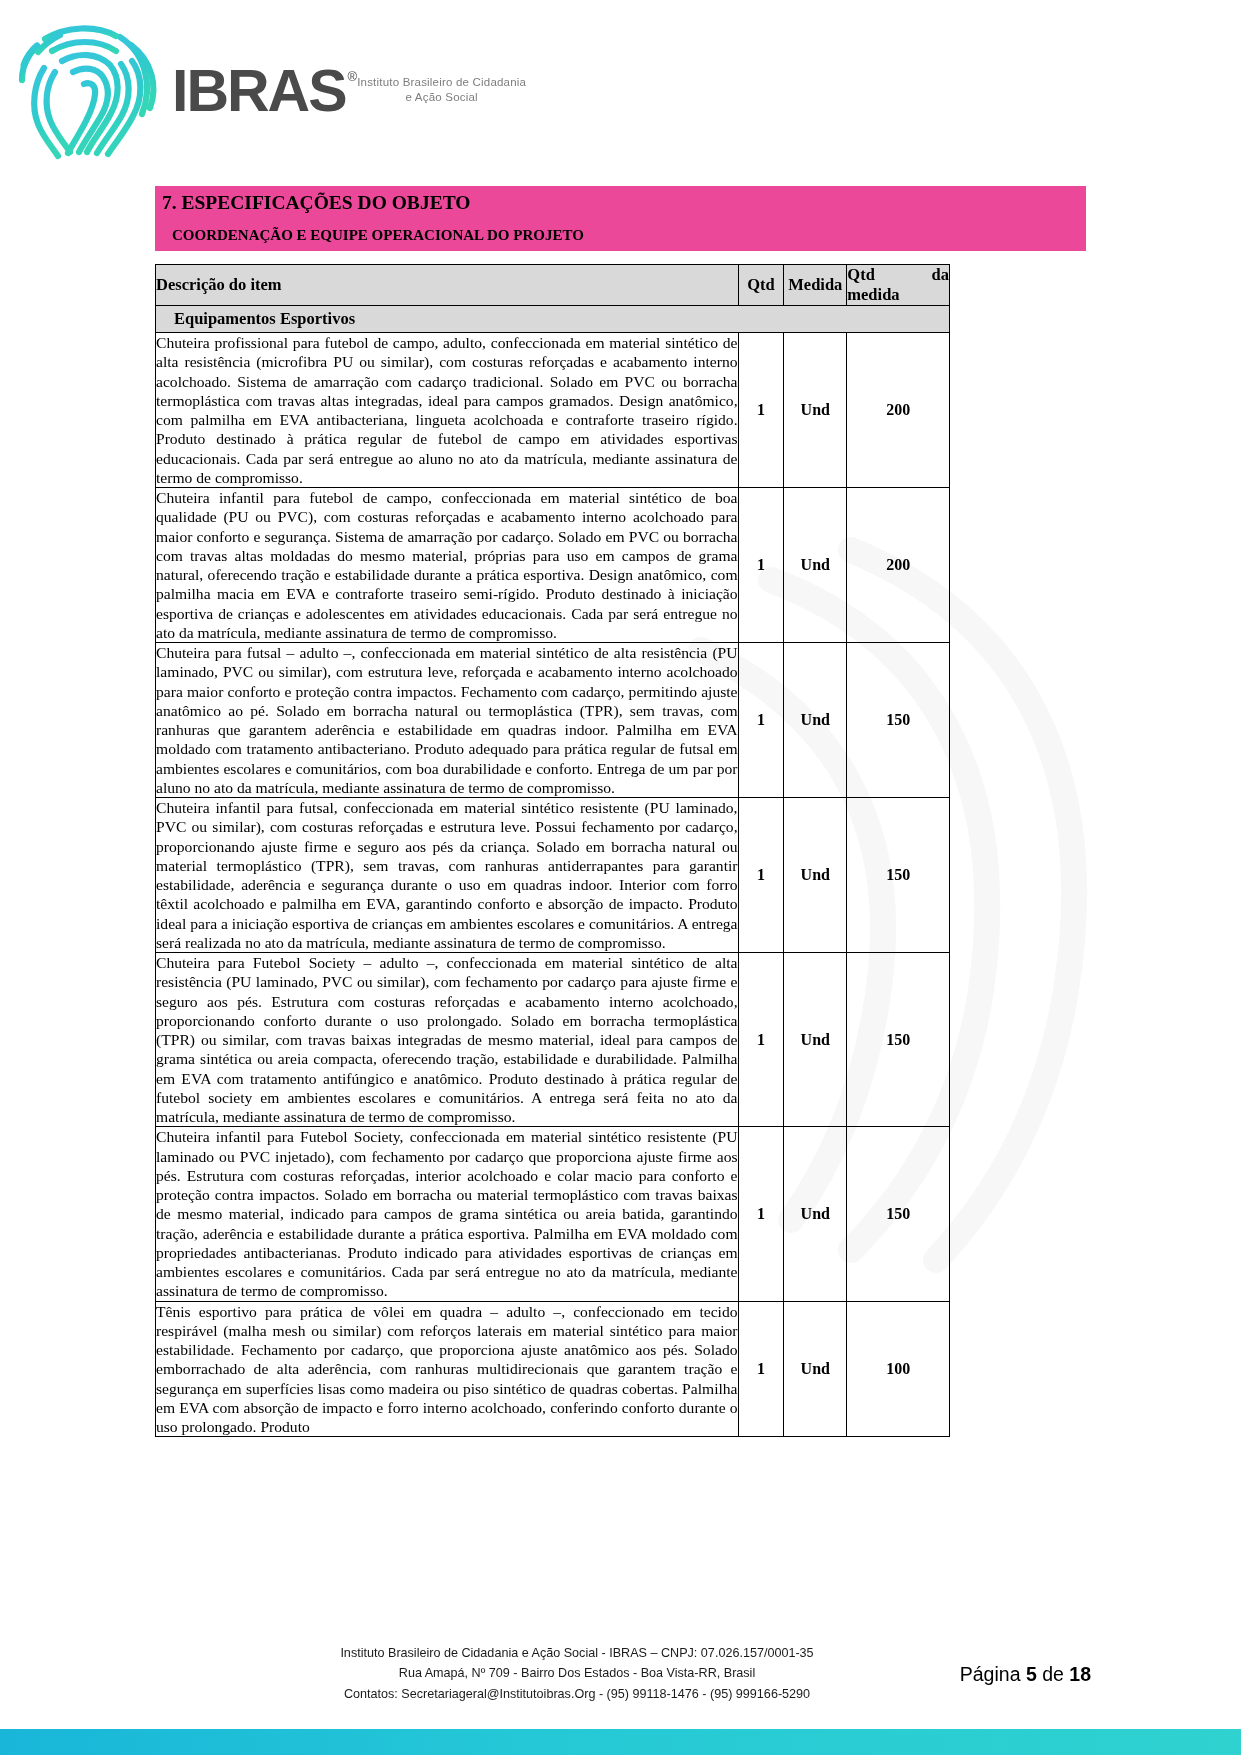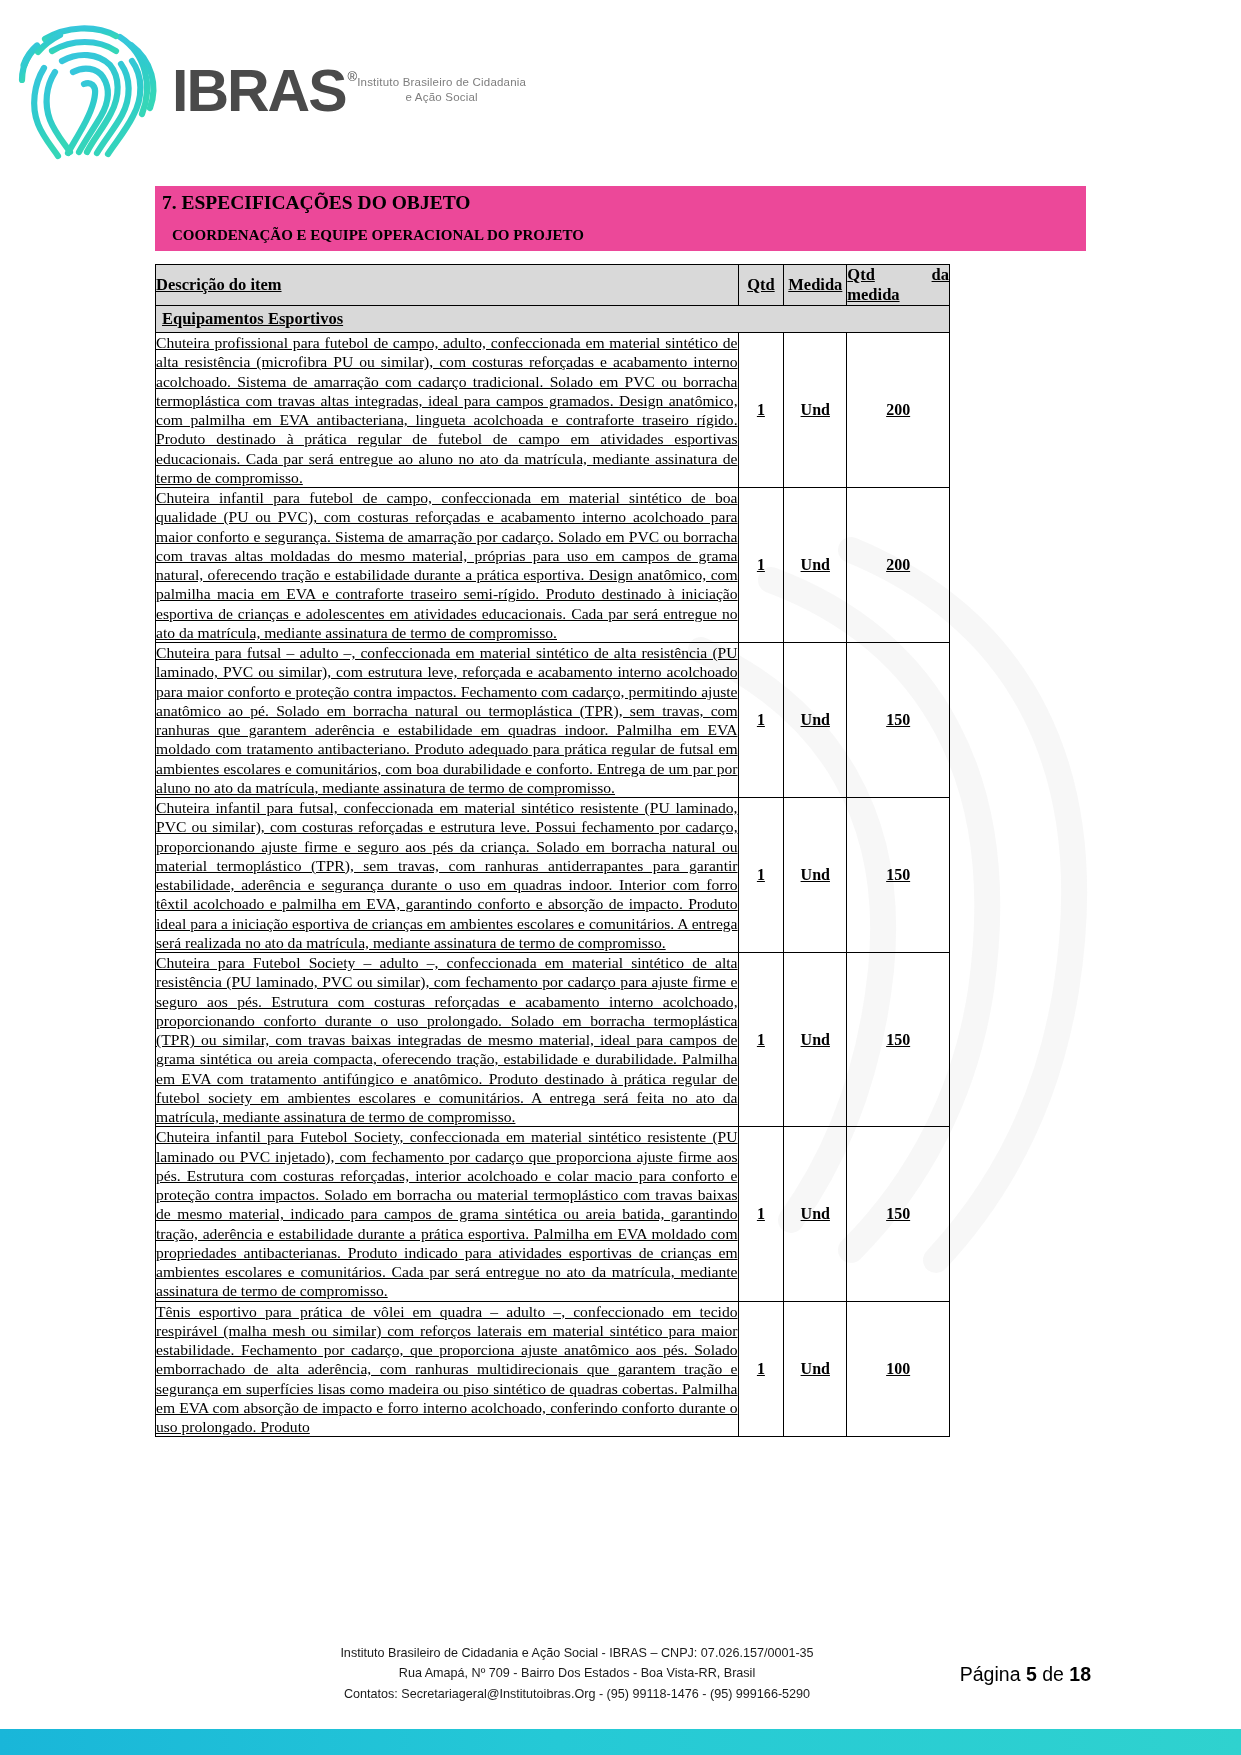--- a/index.html
+++ b/index.html
@@ -105,21 +105,20 @@
     margin-bottom: 13px;
     padding: 6px 6px 6px 17px;
   }
 
   
   table.spec {
     border-collapse: collapse;
     width: 795px;
     table-layout: fixed;
     background: rgba(255,255,255,0.0);
-    text-decoration: underline;
   }
   table.spec td, table.spec th {
     border: 1px solid #000;
     vertical-align: middle;
     padding: 0;
   }
   .col-desc { width: 573px; }
   .col-qtd  { width: 45px; }
   .col-med  { width: 62px; }
   .col-qtdm { width: 101px; }
@@ -139,21 +138,21 @@
   th.qtd-da-medida .line1 {
     display: flex;
     justify-content: space-between;
     width: 100%;
   }
 
   tr.group td {
     background: #d9d9d9;
     font-weight: 700;
     font-size: 16.5px;
-    padding: 3px 6px 3px 6px;
+    padding: 3px 6px 3px 18px;
   }
 
   td.desc {
     font-size: 15.6px;
     line-height: 1.235;
     text-align: justify;
     padding: 2px 5px 2px 6px;
     vertical-align: top;
   }
   td.num {

